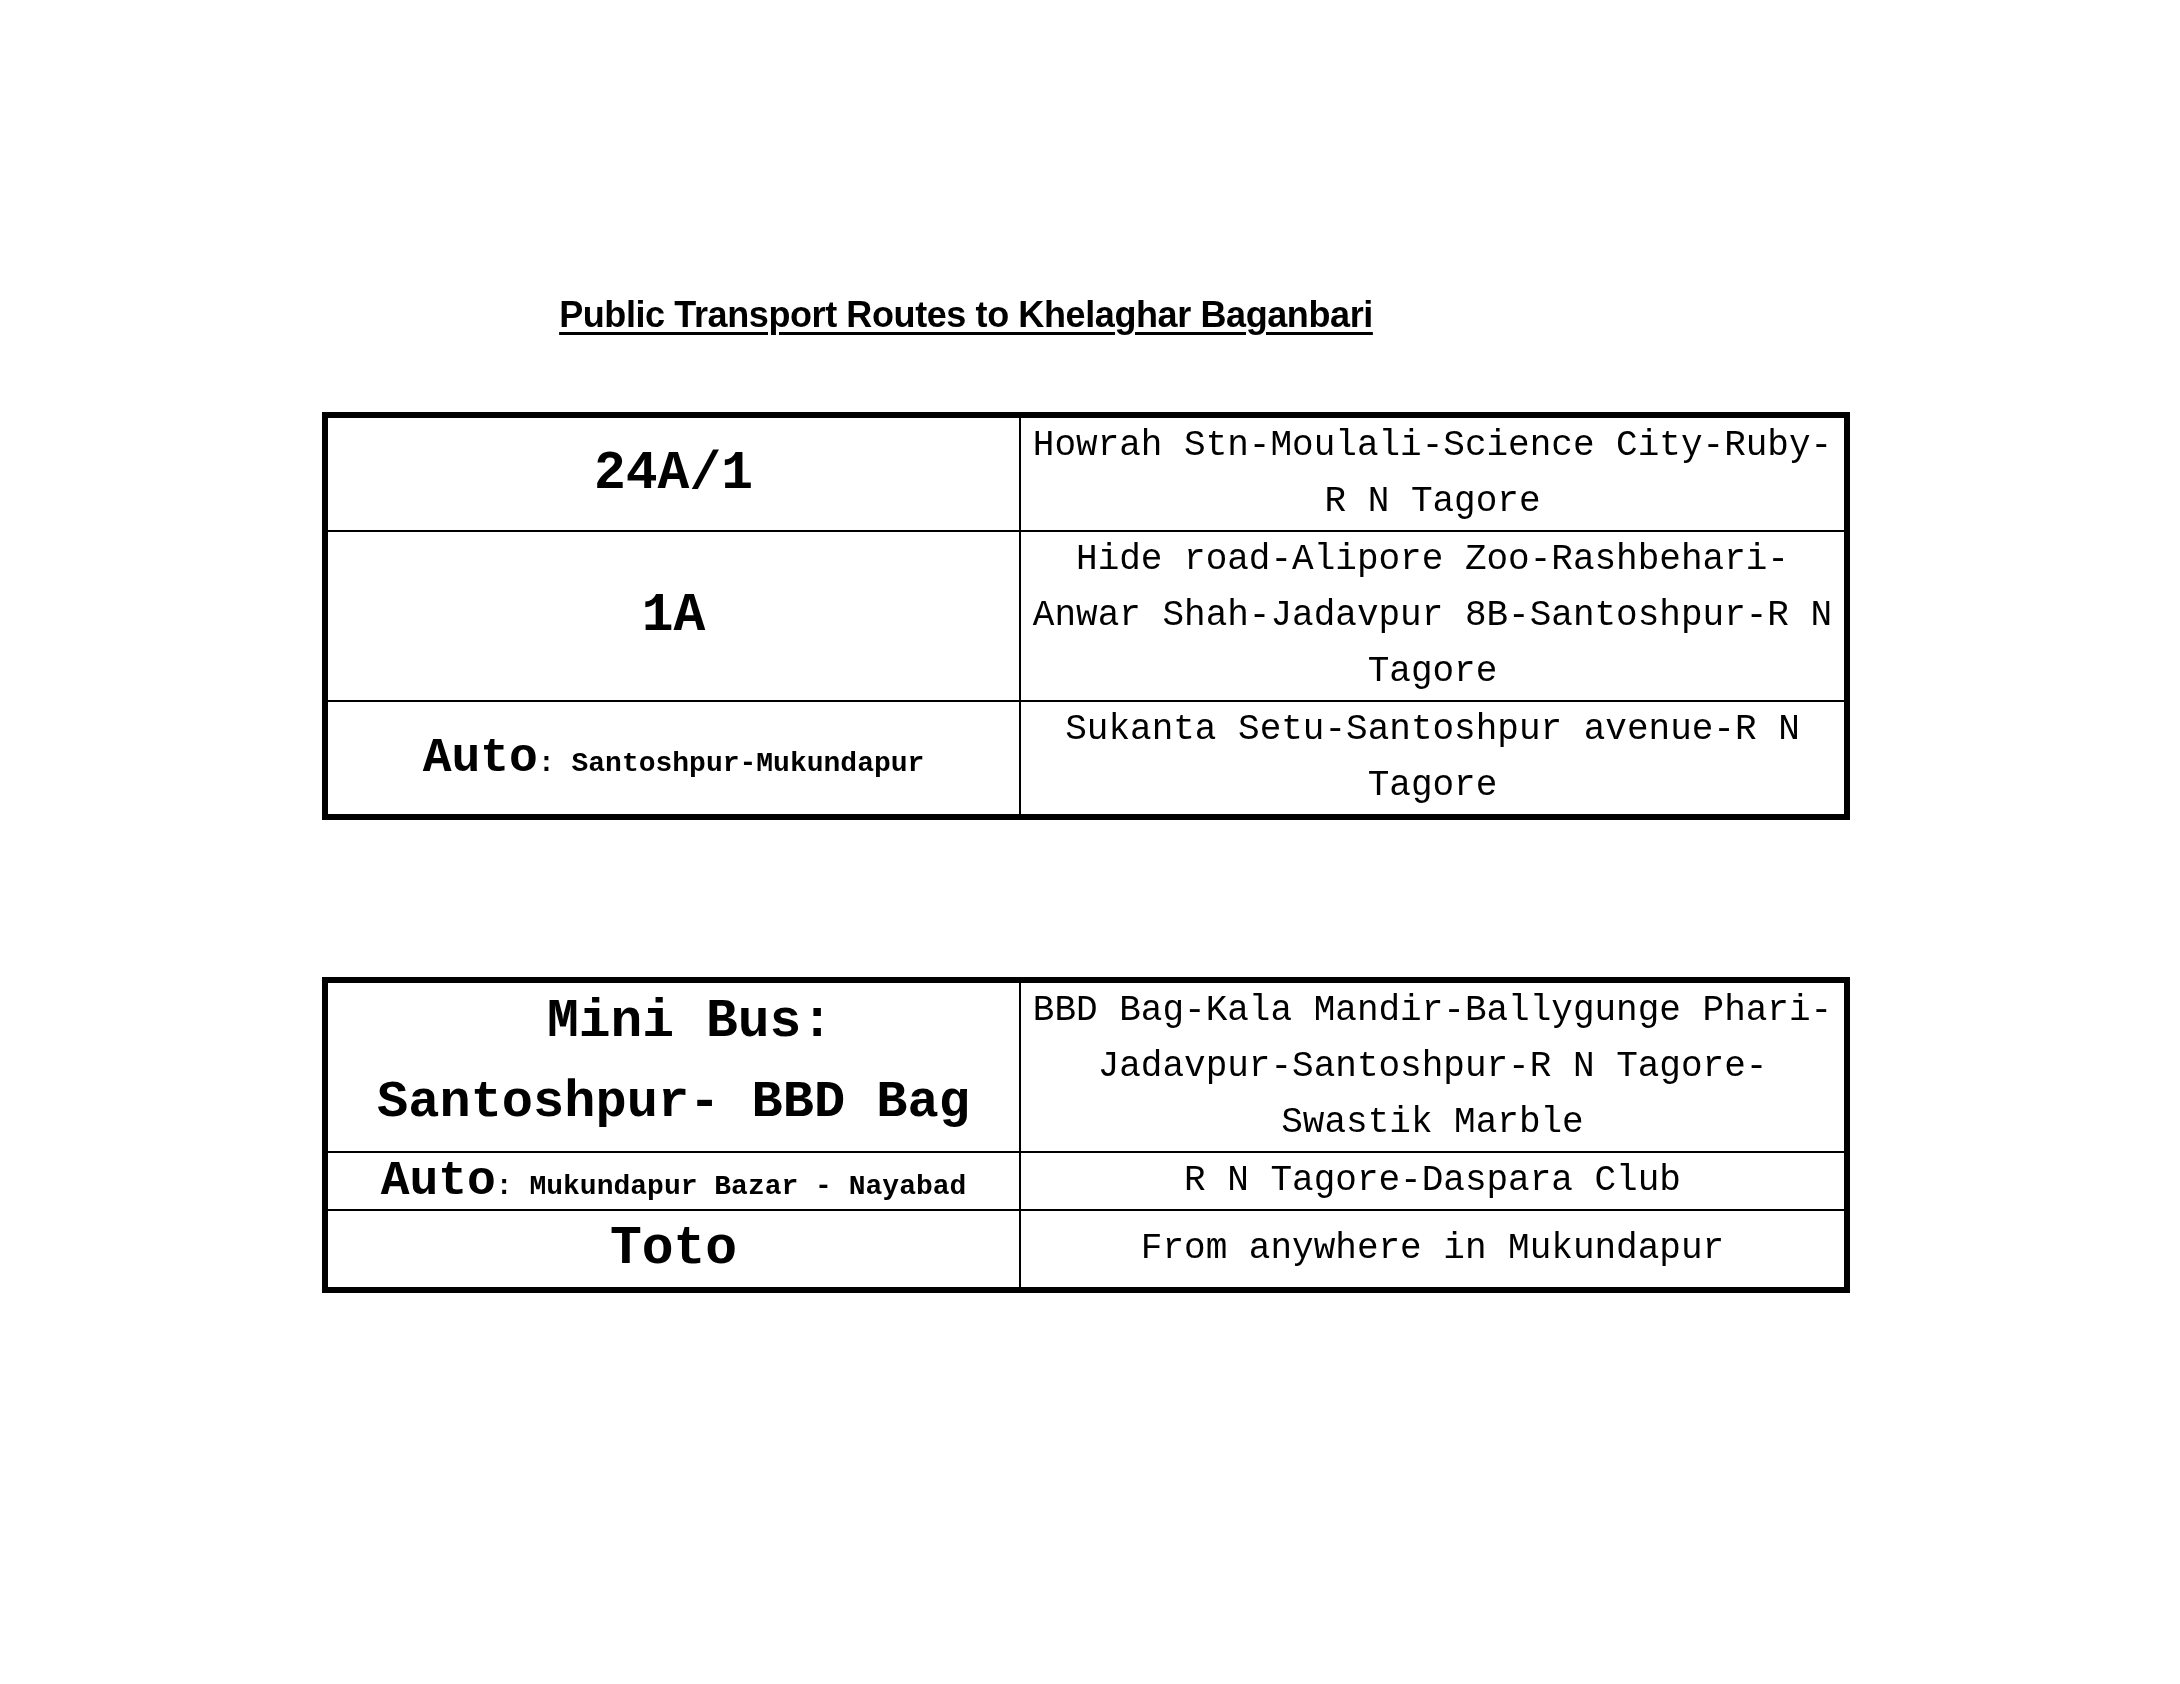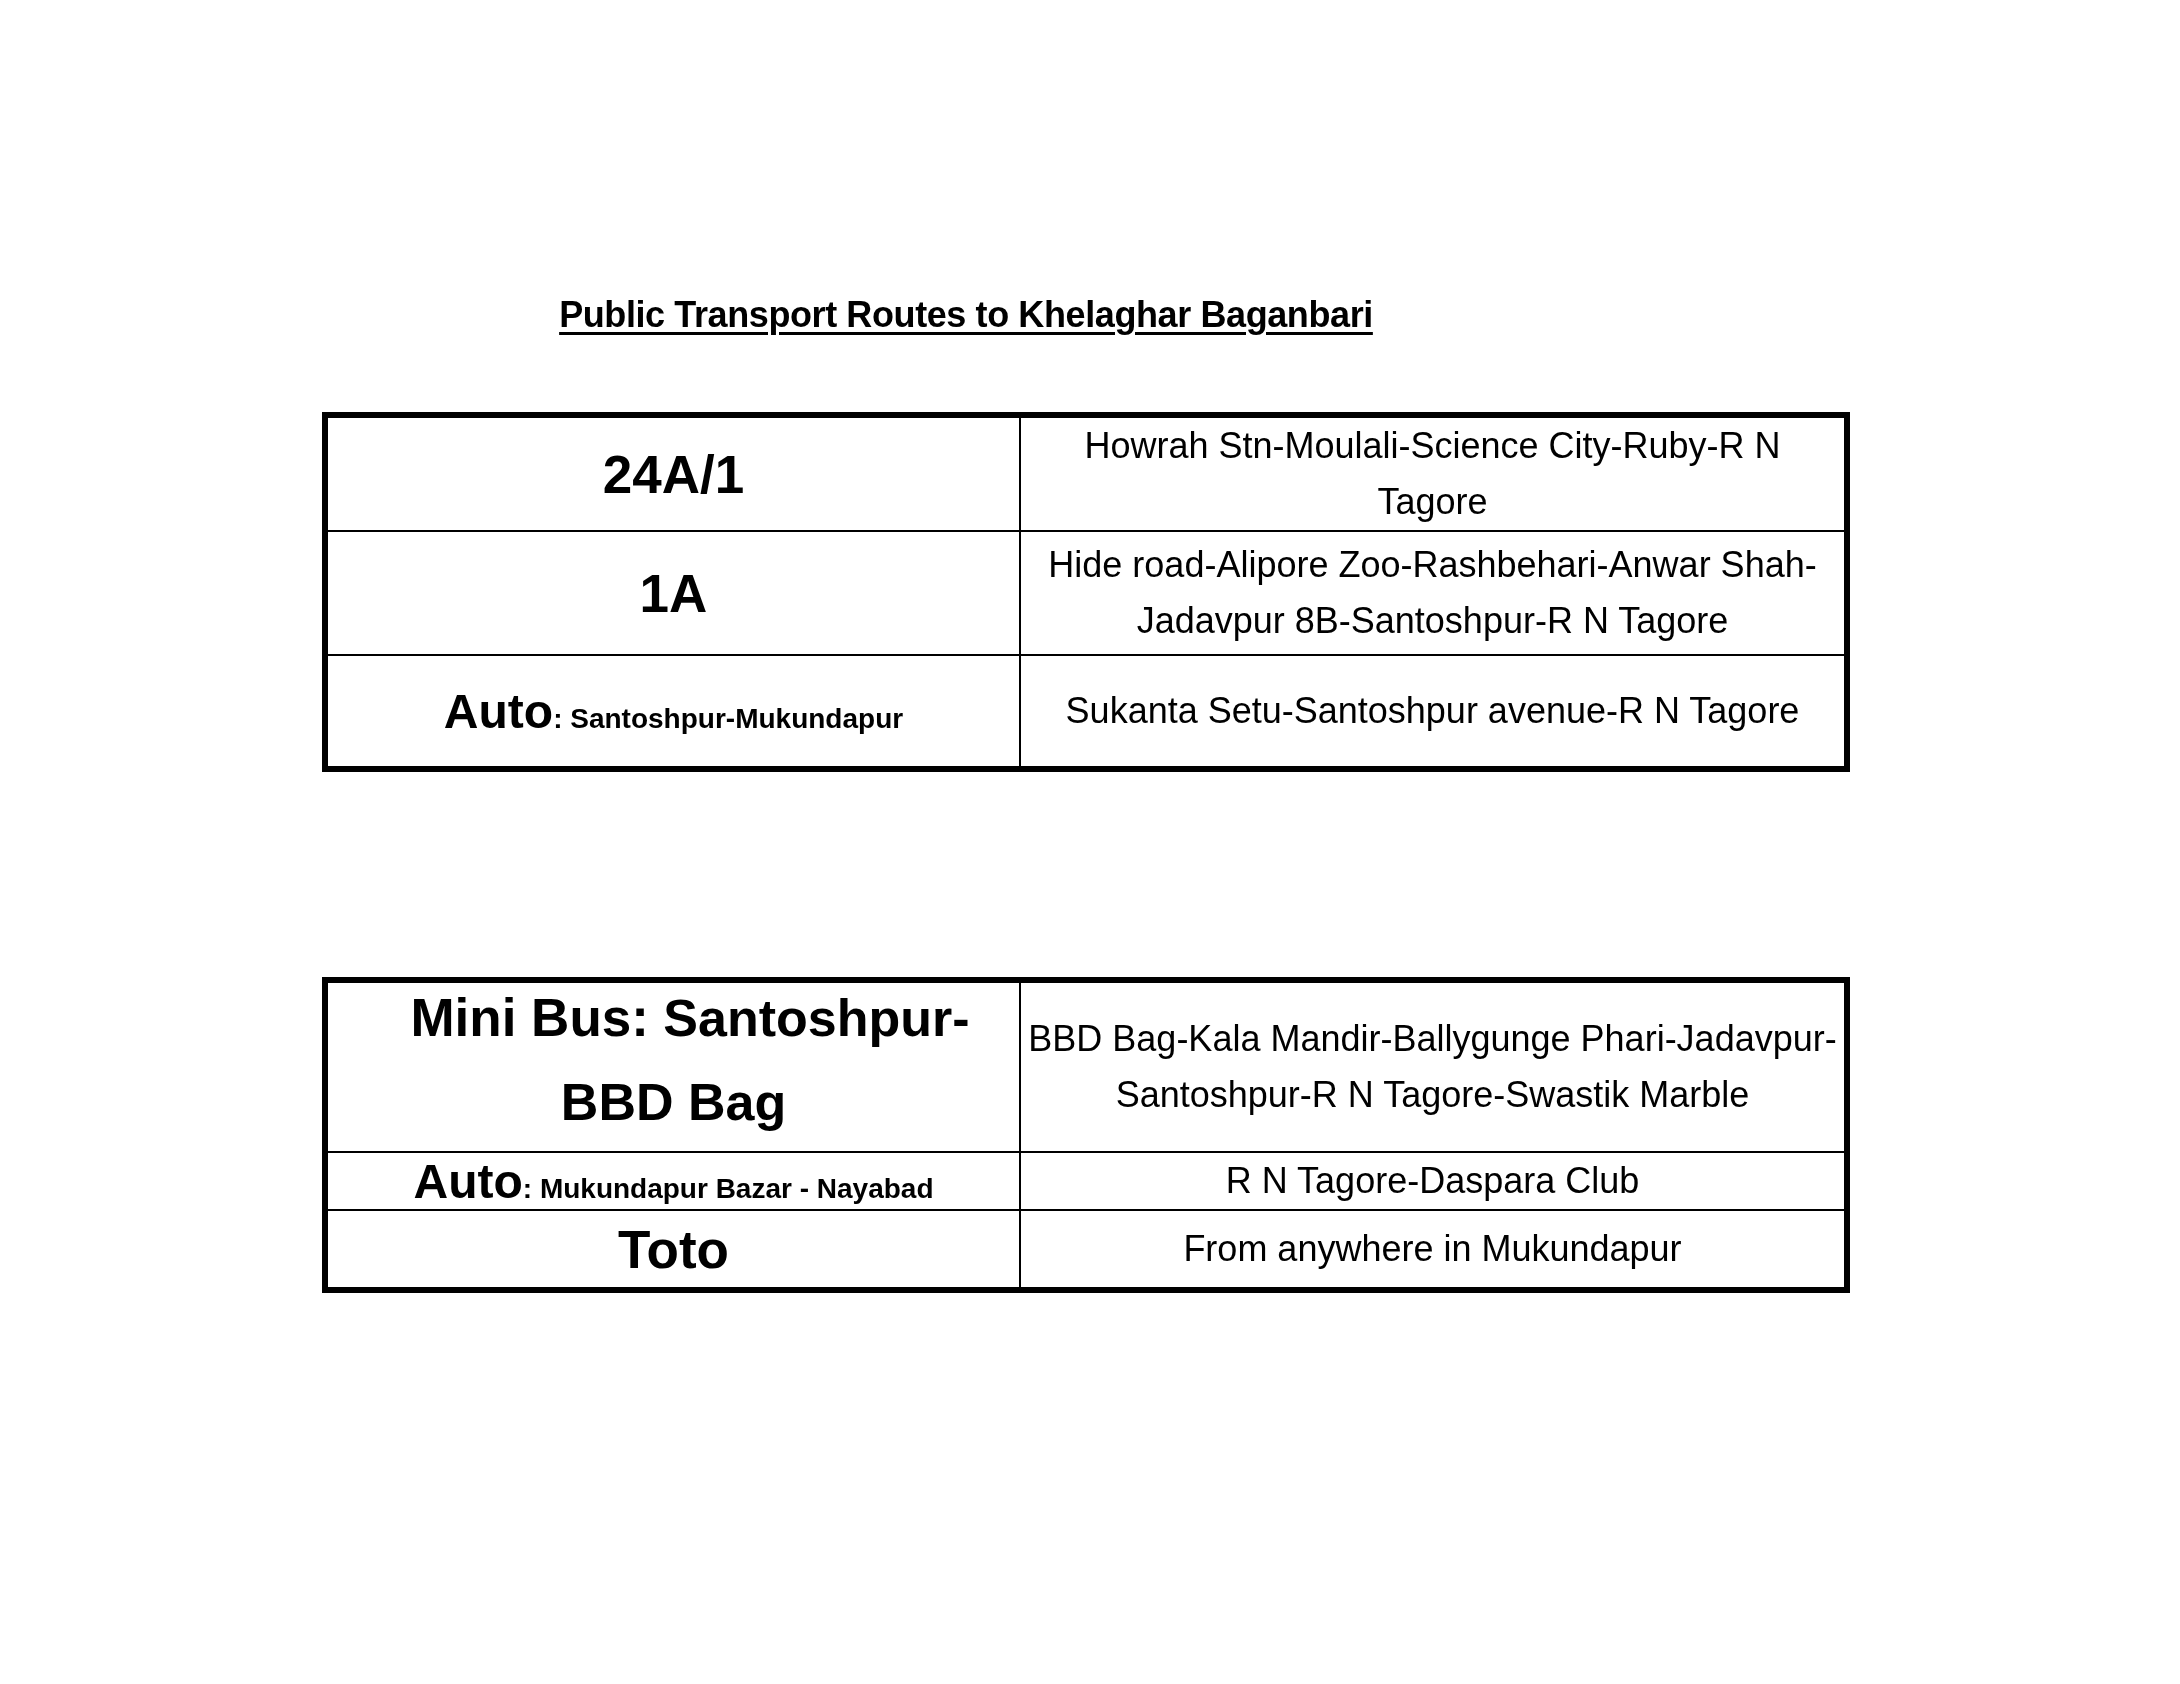--- a/index.html
+++ b/index.html
@@ -13,21 +13,21 @@
     text-decoration: underline; text-underline-offset: 5.1px; text-decoration-thickness: 2.6px;
     letter-spacing: -0.4px;
   }
   table.routes {
     position: absolute; left: 322px; width: 1528px;
     border-collapse: collapse; table-layout: fixed;
     border: 6px solid #000;
   }
   table.routes td {
     border: 2.6px solid #000; text-align: center; vertical-align: middle;
-    padding: 0 5.1px; box-sizing: border-box;
+    padding: 0 5.1px; box-sizing: border-box; font-family: Liberation Mono, monospace;
   }
   table.routes td.left { width: 695px; font-weight: bold; }
   table.routes td.right { font-size: 36px; line-height: 56px; }
   .code-big { font-size: 53px; line-height: 61px; }
   .prefix { font-size: 48px; }
   .suffix { font-size: 28px; }
   .mini-prefix { font-size: 53px; margin-left: 33px; }
   .mini-suffix { font-size: 52px; }
   .mini { line-height: 70px; }
   #t1 { top: 412px; }

